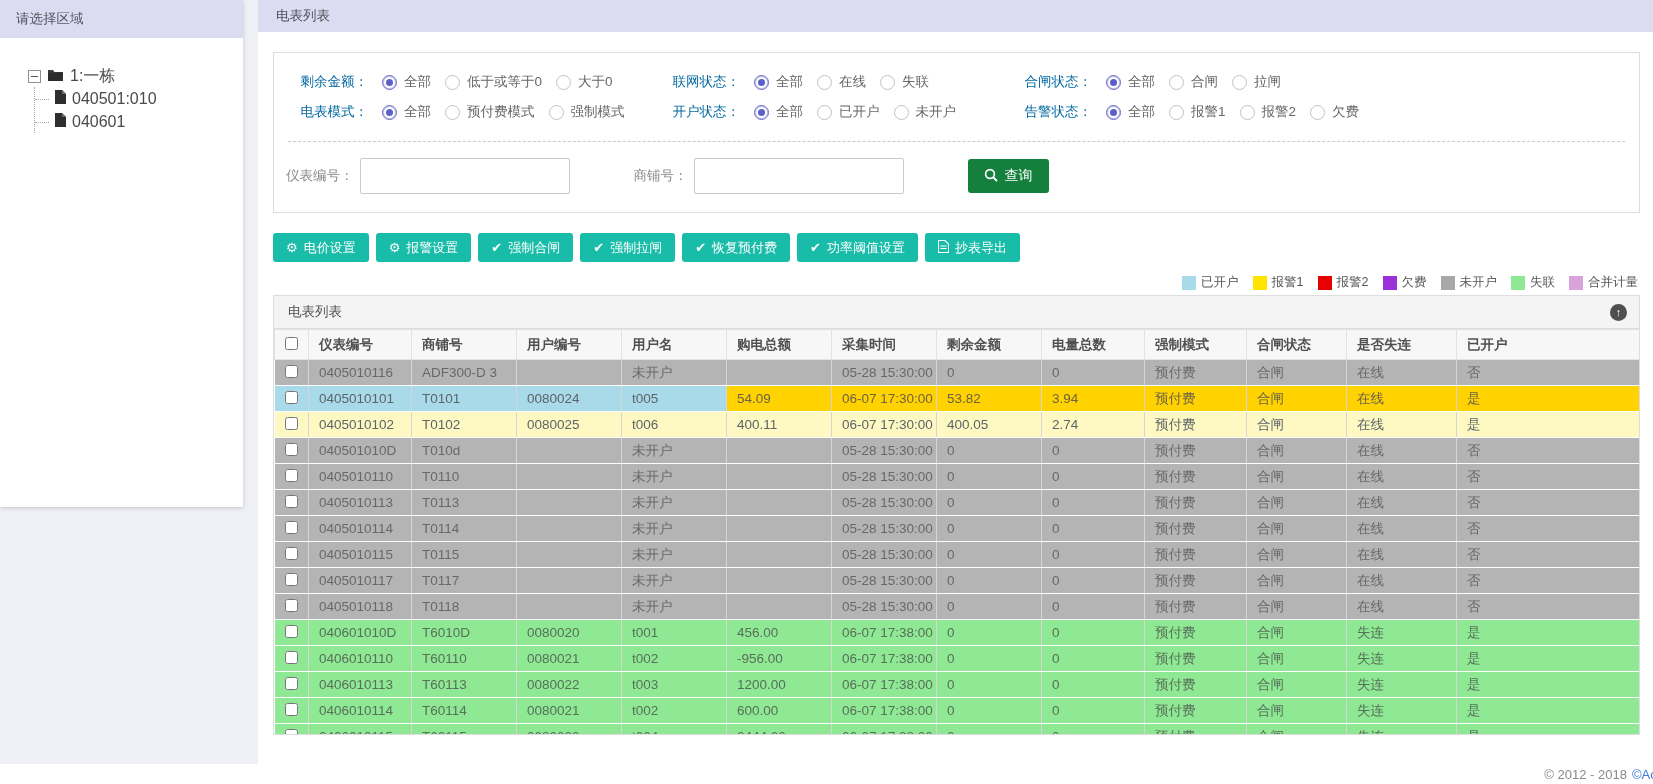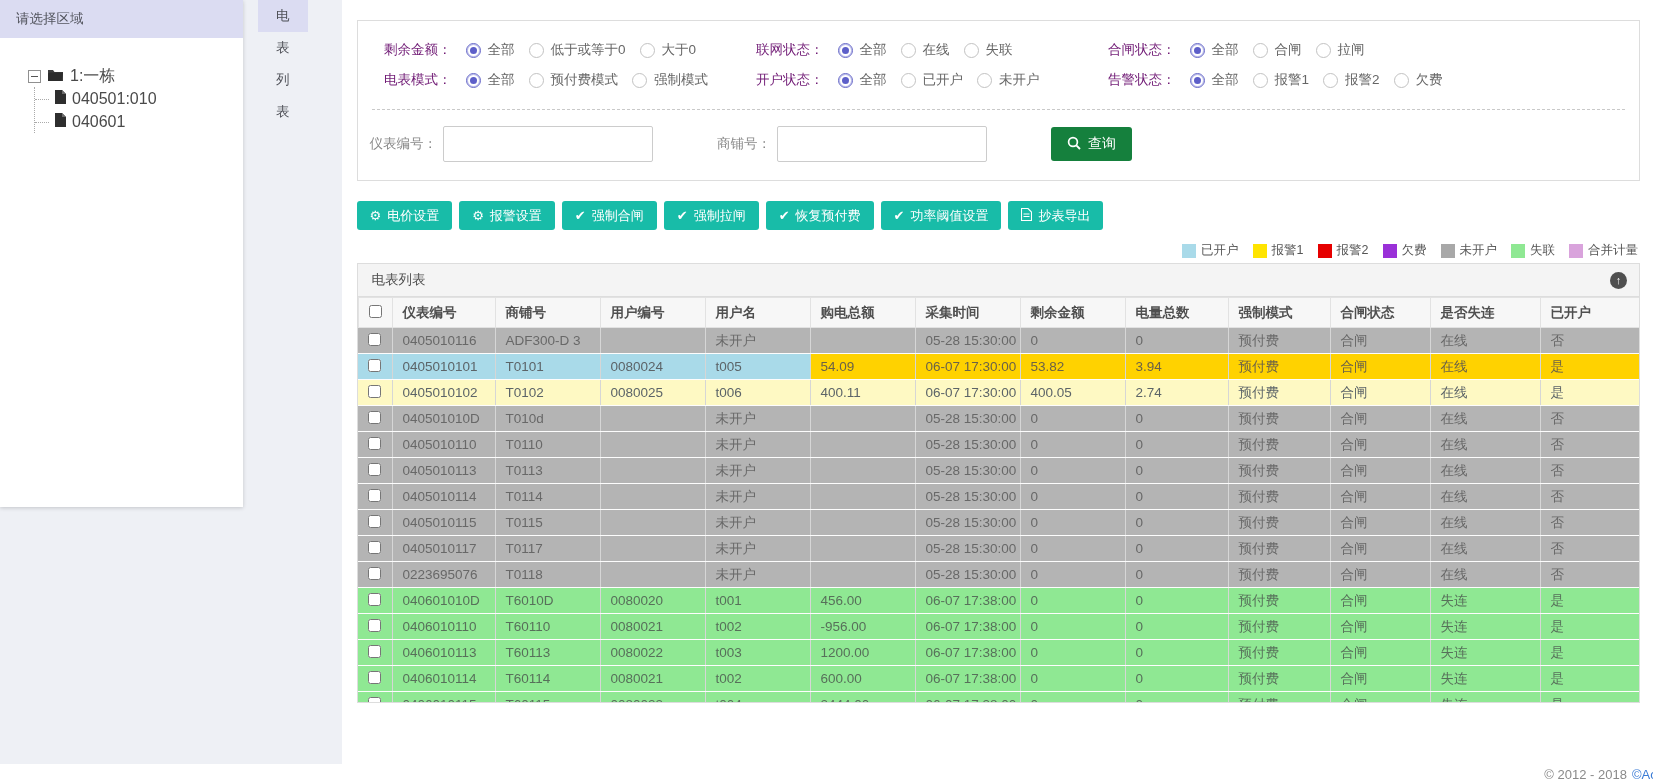--- a/index.html
+++ b/index.html
@@ -19,31 +19,31 @@
   .expander { width:13px; height:13px; border:1px solid #909090; background:#fff; position:relative; flex:0 0 13px; }
   .expander::after { content:""; position:absolute; left:2px; right:2px; top:5px; height:1px; background:#555; }
   .tree-children { margin-left:6px; border-left:1px dotted #aaa; padding-left:0; }
   .tree-child { display:flex; align-items:center; gap:6px; padding:3px 0 2px 0; cursor:pointer; }
   .tree-elbow { width:14px; border-top:1px dotted #aaa; height:1px; flex:0 0 14px; }
   .icon-svg { display:inline-block; vertical-align:middle; }
 
   .gap-col { width:15px; flex:0 0 15px; }
 
   
-  .main-col { flex:1; display:flex; flex-direction:row; min-width:0;gap:34px; }
+  .main-col { flex:1; display:flex; flex-direction:column; min-width:0; }
   .main-header { background:#dbdcf2; height:32px; line-height:32px; padding:0 18px; color:#4f5158; font-size:13.5px; flex:0 0 32px; }
   .main-body { background:#fff; flex:1; padding:20px 13px 0 15px; overflow:hidden; }
 
   
   .filter-box { border:1px solid #ddd; background:#fff; padding:14px 0 18px 0; }
   .filter-row { display:flex; align-items:center; height:30px; padding-left:12px; }
   .filter-group { display:flex; align-items:center; }
   .filter-group.g0 { width:372px; }
   .filter-group.g1 { width:352px; }
-  .filter-label { display:inline-block; min-width:82px; text-align:right; color:#701a75; }
+  .filter-label { display:inline-block; min-width:82px; text-align:right; color:#0369a1; }
   .radio-opt { display:inline-flex; align-items:center; margin-left:14px; color:#666; cursor:pointer; }
   .radio { width:15px; height:15px; border-radius:50%; border:1px solid #c2c2c2; background:#fff; margin-right:7px; position:relative; flex:0 0 15px; }
   .radio.checked { border:1px solid #6668c8; box-shadow:0 0 0 1px #b9baea inset; }
   .radio.checked::after { content:""; position:absolute; left:3px; top:3px; width:7px; height:7px; border-radius:50%; background:#5d5fc9; }
   .dashed-sep { border-top:1px dashed #c9c9c9; margin:14px 14px 16px 14px; }
   .search-row { display:flex; align-items:center; padding-left:12px; }
   .search-label { color:#888; margin-right:6px; }
   .search-input { width:210px; height:36px; border:1px solid #ccc; border-radius:2px; margin-right:64px; padding:0 8px; font-size:13px; outline:none; }
   .query-btn { height:34px; padding:0 16px; background:#15803d; color:#fff; border:none; border-radius:3px;
                font-size:14px; display:inline-flex; align-items:center; gap:7px; cursor:pointer; font-family:inherit; }
@@ -486,21 +486,21 @@
                   <td>05-28 15:30:00</td>
                   <td>0</td>
                   <td>0</td>
                   <td>预付费</td>
                   <td>合闸</td>
                   <td>在线</td>
                   <td>否</td>
                 </tr>
                 <tr class="row-gray">
                   <td><input type="checkbox" style=""></td>
-                  <td>0223695076</td>
+                  <td>0405010118</td>
                   <td>T0118</td>
                   <td></td>
                   <td>未开户</td>
                   <td></td>
                   <td>05-28 15:30:00</td>
                   <td>0</td>
                   <td>0</td>
                   <td>预付费</td>
                   <td>合闸</td>
                   <td>在线</td>

